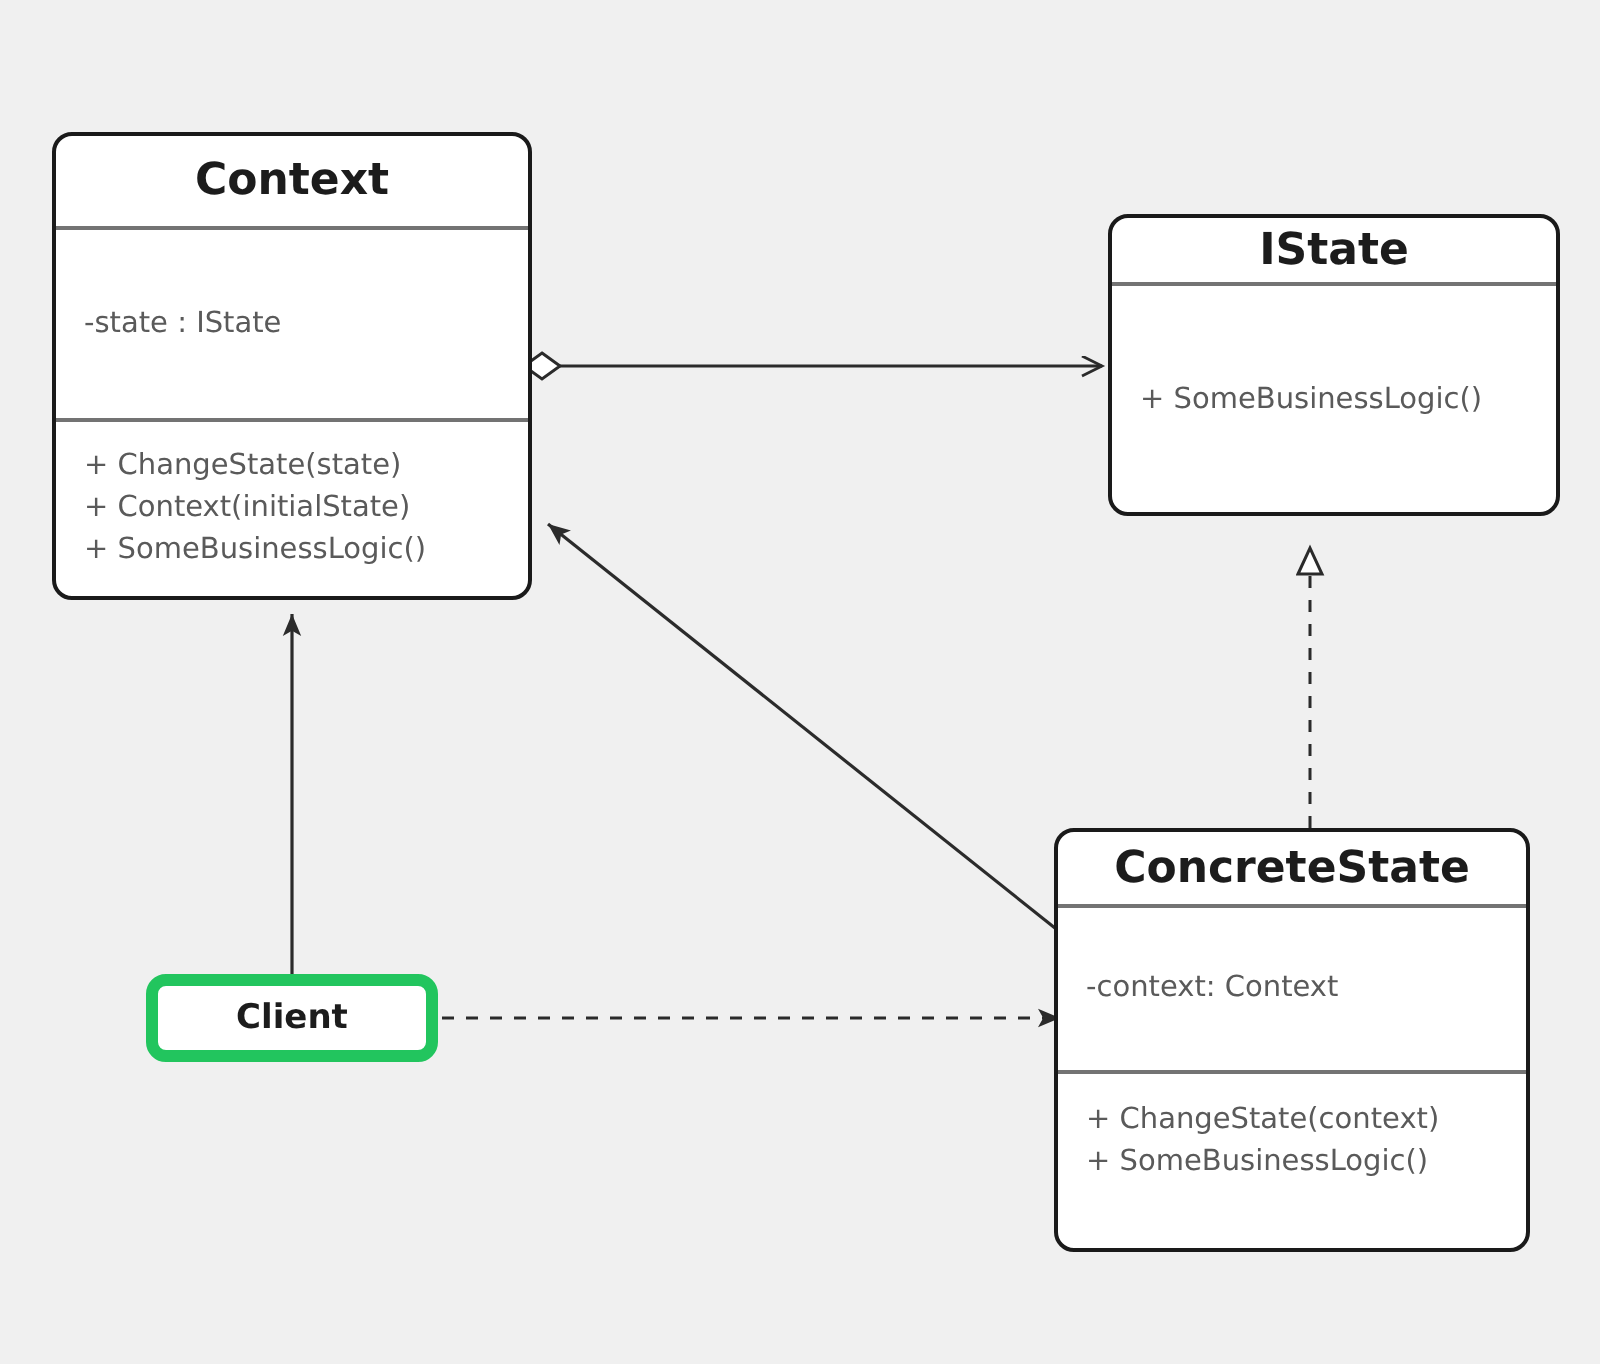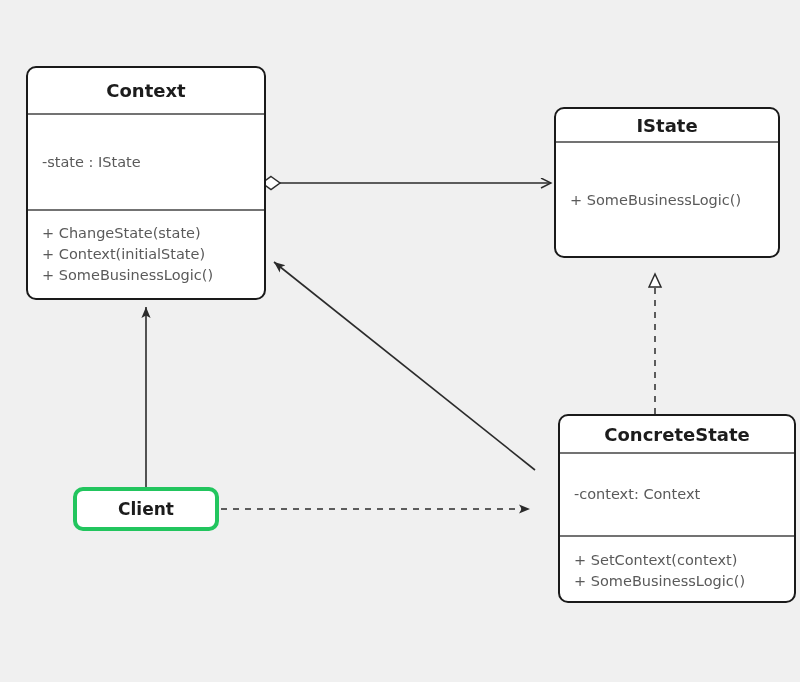--- a/index.html
+++ b/index.html
@@ -21,21 +21,21 @@
     position: absolute;
     background: #ffffff;
     border: 2px solid #1a1a1a;
     border-radius: 10px;
     box-sizing: border-box;
     overflow: hidden;
     z-index: 5;
   }
   .uml-title {
     font-weight: bold;
-    font-size: 18px;
+    font-size: 22px;
     color: #1c1c1c;
     box-sizing: border-box;
     display: flex;
     align-items: center;
     justify-content: center;
   }
   .compartment {
     border-top: 2px solid #737373;
     box-sizing: border-box;
     display: flex;
@@ -45,21 +45,21 @@
   }
   .member {
     font-size: 14.5px;
     color: #5a5a5a;
     line-height: 21px;
     white-space: nowrap;
   }
   .simple-box {
     position: absolute;
     background: #ffffff;
-    border: 4px solid #22c55e;
+    border: 6px solid #22c55e;
     border-radius: 10px;
     box-sizing: border-box;
     display: flex;
     align-items: center;
     justify-content: center;
     font-weight: bold;
     font-size: 17px;
     color: #1c1c1c;
     z-index: 5;
   }
@@ -124,27 +124,27 @@
     </div>
   </div>
 
   <div class="uml-box" style="left:554px; top:107px; width:226px; height:151px;">
     <div class="uml-title" style="height:32px;">IState</div>
     <div class="compartment" style="height:117px;">
       <div class="member">+ SomeBusinessLogic()</div>
     </div>
   </div>
 
-  <div class="uml-box" style="left:558px; top:414px; width:238px; height:189px;">
+  <div class="uml-box" style="left:527px; top:414px; width:238px; height:212px;">
     <div class="uml-title" style="height:36px;">ConcreteState</div>
     <div class="compartment" style="height:83px;">
       <div class="member">-context: Context</div>
     </div>
     <div class="compartment" style="height:70px;">
-      <div class="member">+ SetContext(context)</div>
+      <div class="member">+ ChangeState(context)</div>
       <div class="member">+ SomeBusinessLogic()</div>
     </div>
   </div>
 
   <div class="simple-box" style="left:73px; top:487px; width:146px; height:44px;">
     <span>Client</span>
   </div>
 
 </div>
 

